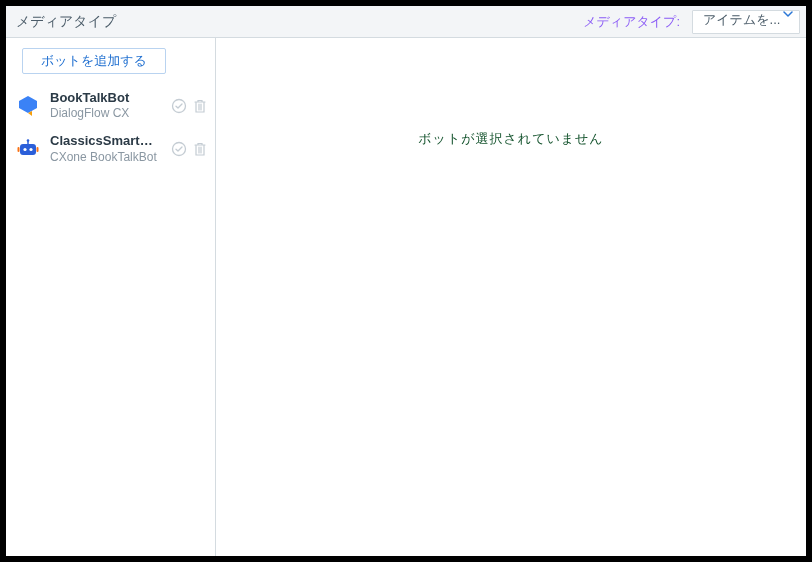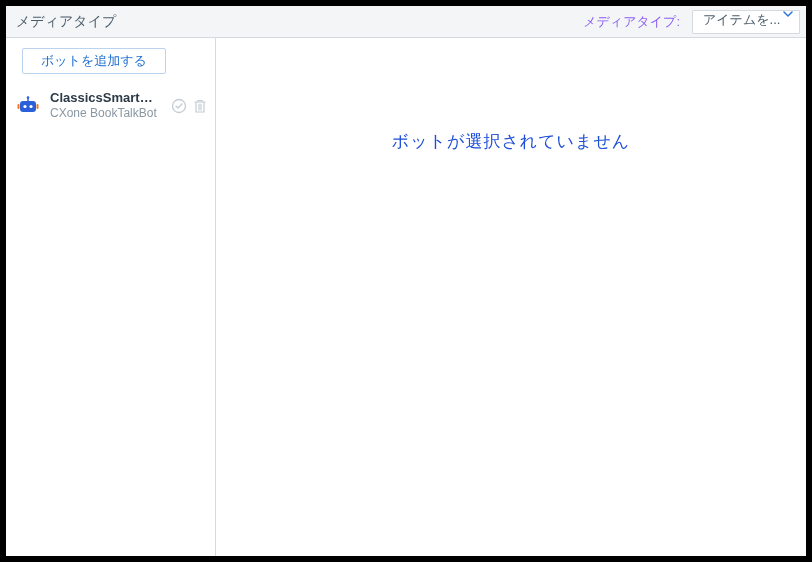--- a/index.html
+++ b/index.html
@@ -128,22 +128,22 @@
     }
     .row-actions span { cursor: pointer; display:inline-flex; }
     .main {
       flex: 1;
       display: flex;
       align-items: flex-start;
       justify-content: center;
       padding-top: 92px;
     }
     .placeholder {
-      color: #1d4ed8;
-      font-size: 17px;
+      color: #14532d;
+      font-size: 13px;
       letter-spacing: 1px;
     }
     svg { display: block; }
   </style>
 </head>
 <body>
 
 <div class="app">
 
   <div class="topbar">
@@ -161,20 +161,45 @@
 
   <div class="body">
 
     <div class="sidebar">
       <div class="add-row">
         <button class="add-btn">ボットを追加する</button>
       </div>
 
       <div class="list">
 
+        <div class="list-item">
+          <div class="icon-box">
+            <svg width="20" height="22" viewBox="0 0 20 22">
+              <polygon points="10,1 19,6 19,13 10,18 1,13 1,6" fill="#3b82f6"></polygon>
+              <polygon points="10,18 14,16 14,21" fill="#f59e0b"></polygon>
+            </svg>
+          </div>
+          <div class="item-text">
+            <div class="item-title">BookTalkBot</div>
+            <div class="item-sub">DialogFlow CX</div>
+          </div>
+          <div class="row-actions">
+            <span>
+              <svg width="16" height="16" viewBox="0 0 16 16">
+                  <circle cx="8" cy="8" r="6.5" stroke="#c4ccd3" stroke-width="1.3" fill="none"></circle>
+                  <path d="M5 8.2 L7 10 L11 6" stroke="#c4ccd3" stroke-width="1.3" fill="none" stroke-linecap="round" stroke-linejoin="round"></path>
+                </svg>
+            </span>
+            <span>
+              <svg width="14" height="16" viewBox="0 0 14 16">
+                  <path d="M2 4 H12 M5 4 V2.5 H9 V4 M3 4 V14 H11 V4 M6 6 V12 M8 6 V12" stroke="#c4ccd3" stroke-width="1.2" fill="none" stroke-linecap="round"></path>
+                </svg>
+            </span>
+          </div>
+        </div>
 
         <div class="list-item">
           <div class="icon-box">
             <svg width="22" height="20" viewBox="0 0 22 20">
               <rect x="3" y="5" width="16" height="11" rx="3" fill="#2b5fd9"></rect>
               <circle cx="8" cy="10.5" r="1.6" fill="#fff"></circle>
               <circle cx="14" cy="10.5" r="1.6" fill="#fff"></circle>
               <line x1="11" y1="5" x2="11" y2="2" stroke="#2b5fd9" stroke-width="1.5"></line>
               <circle cx="11" cy="1.5" r="1.3" fill="#2b5fd9"></circle>
               <rect x="0.5" y="8" width="2" height="5" rx="1" fill="#f97316"></rect>

